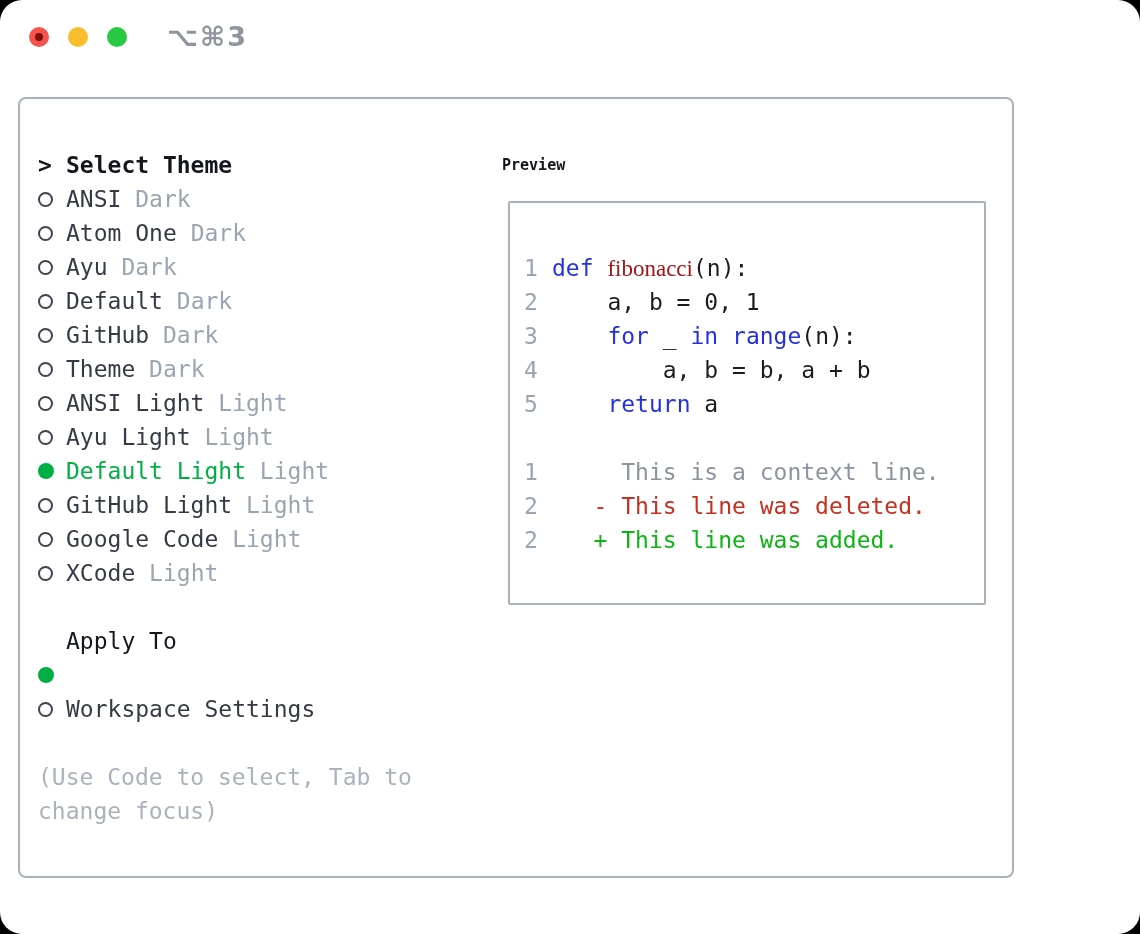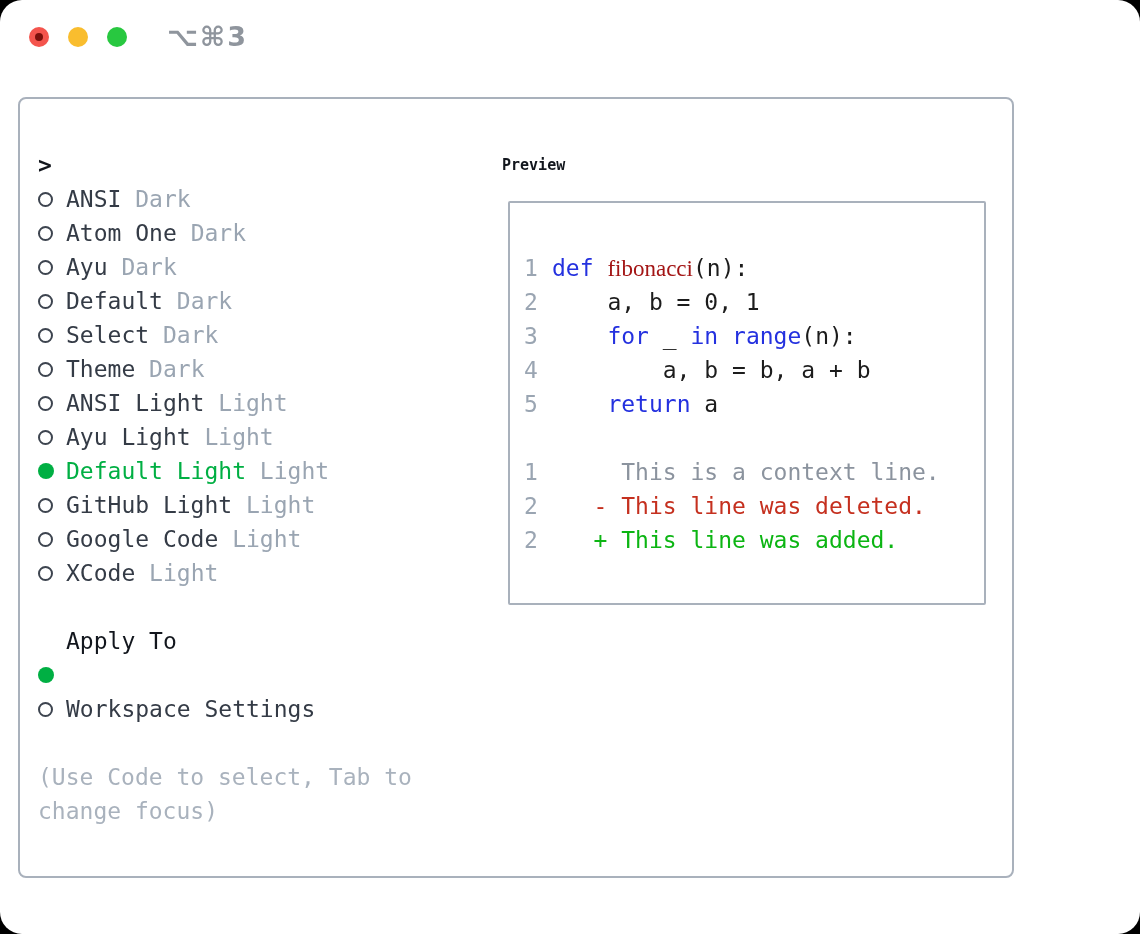--- a/index.html
+++ b/index.html
@@ -88,28 +88,29 @@
     <span class="light light-min" style="background: rgb(249, 189, 46);"></span>
     <span class="light light-zoom" style="background: rgb(40, 200, 64);"></span>
     <span class="shortcut">⌥⌘3</span>
   </div>
 
   <div class="panel">
 
     <div class="left-col">
       <div class="row">
         <span class="prompt">&gt;</span>
+        <span class="section-title">Select Theme</span>
       </div>
 
       <div id="theme-list">
           <div class="row"><span class="marker-col"><span class="ring"></span></span><span class="theme-name">ANSI</span><span class="variant">Dark</span></div>
           <div class="row"><span class="marker-col"><span class="ring"></span></span><span class="theme-name">Atom One</span><span class="variant">Dark</span></div>
           <div class="row"><span class="marker-col"><span class="ring"></span></span><span class="theme-name">Ayu</span><span class="variant">Dark</span></div>
           <div class="row"><span class="marker-col"><span class="ring"></span></span><span class="theme-name">Default</span><span class="variant">Dark</span></div>
-          <div class="row"><span class="marker-col"><span class="ring"></span></span><span class="theme-name">Select</span><span class="variant">Dark</span></div>
+          <div class="row"><span class="marker-col"><span class="ring"></span></span><span class="theme-name">GitHub</span><span class="variant">Dark</span></div>
           <div class="row"><span class="marker-col"><span class="ring"></span></span><span class="theme-name">Theme</span><span class="variant">Dark</span></div>
           <div class="row"><span class="marker-col"><span class="ring"></span></span><span class="theme-name">ANSI Light</span><span class="variant">Light</span></div>
           <div class="row"><span class="marker-col"><span class="ring"></span></span><span class="theme-name">Ayu Light</span><span class="variant">Light</span></div>
           <div class="row opt-selected"><span class="marker-col"><span class="dot"></span></span><span class="theme-name">Default Light</span><span class="variant">Light</span></div>
           <div class="row"><span class="marker-col"><span class="ring"></span></span><span class="theme-name">GitHub Light</span><span class="variant">Light</span></div>
           <div class="row"><span class="marker-col"><span class="ring"></span></span><span class="theme-name">Google Code</span><span class="variant">Light</span></div>
           <div class="row"><span class="marker-col"><span class="ring"></span></span><span class="theme-name">XCode</span><span class="variant">Light</span></div>
         </div>
 
       <div class="spacer"></div>

